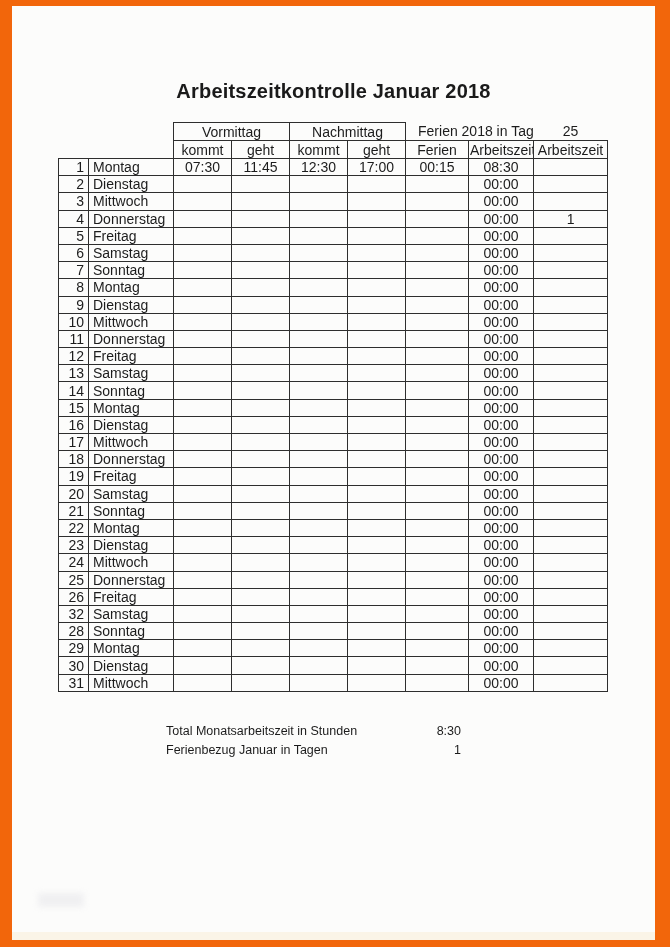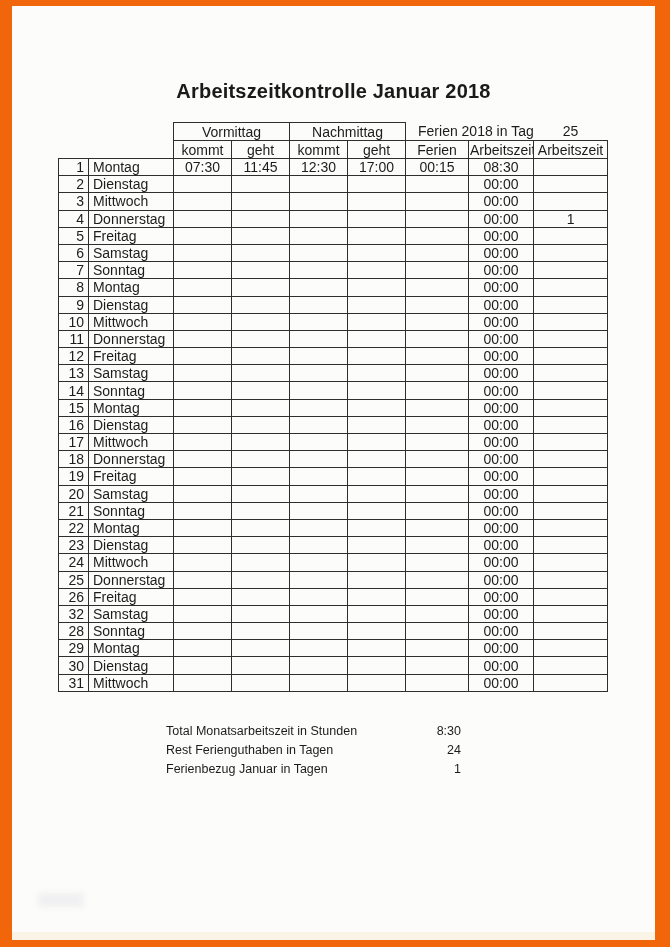--- a/index.html
+++ b/index.html
@@ -468,21 +468,17 @@
         </tbody>
     </table>
   </div>
 
   <div class="summary">
     <div class="summary-row">
       <span class="s-label">Total Monatsarbeitszeit in Stunden</span>
       <span class="s-value">8:30</span>
     </div>
     <div class="summary-row">
-      <span class="s-label">Rest Ferienguthaben in Tagen</span>
-      <span class="s-value">24</span>
-    </div>
-    <div class="summary-row">
       <span class="s-label">Ferienbezug Januar in Tagen</span>
       <span class="s-value">1</span>
     </div>
   </div>
 </div>
 
 </body></html>

